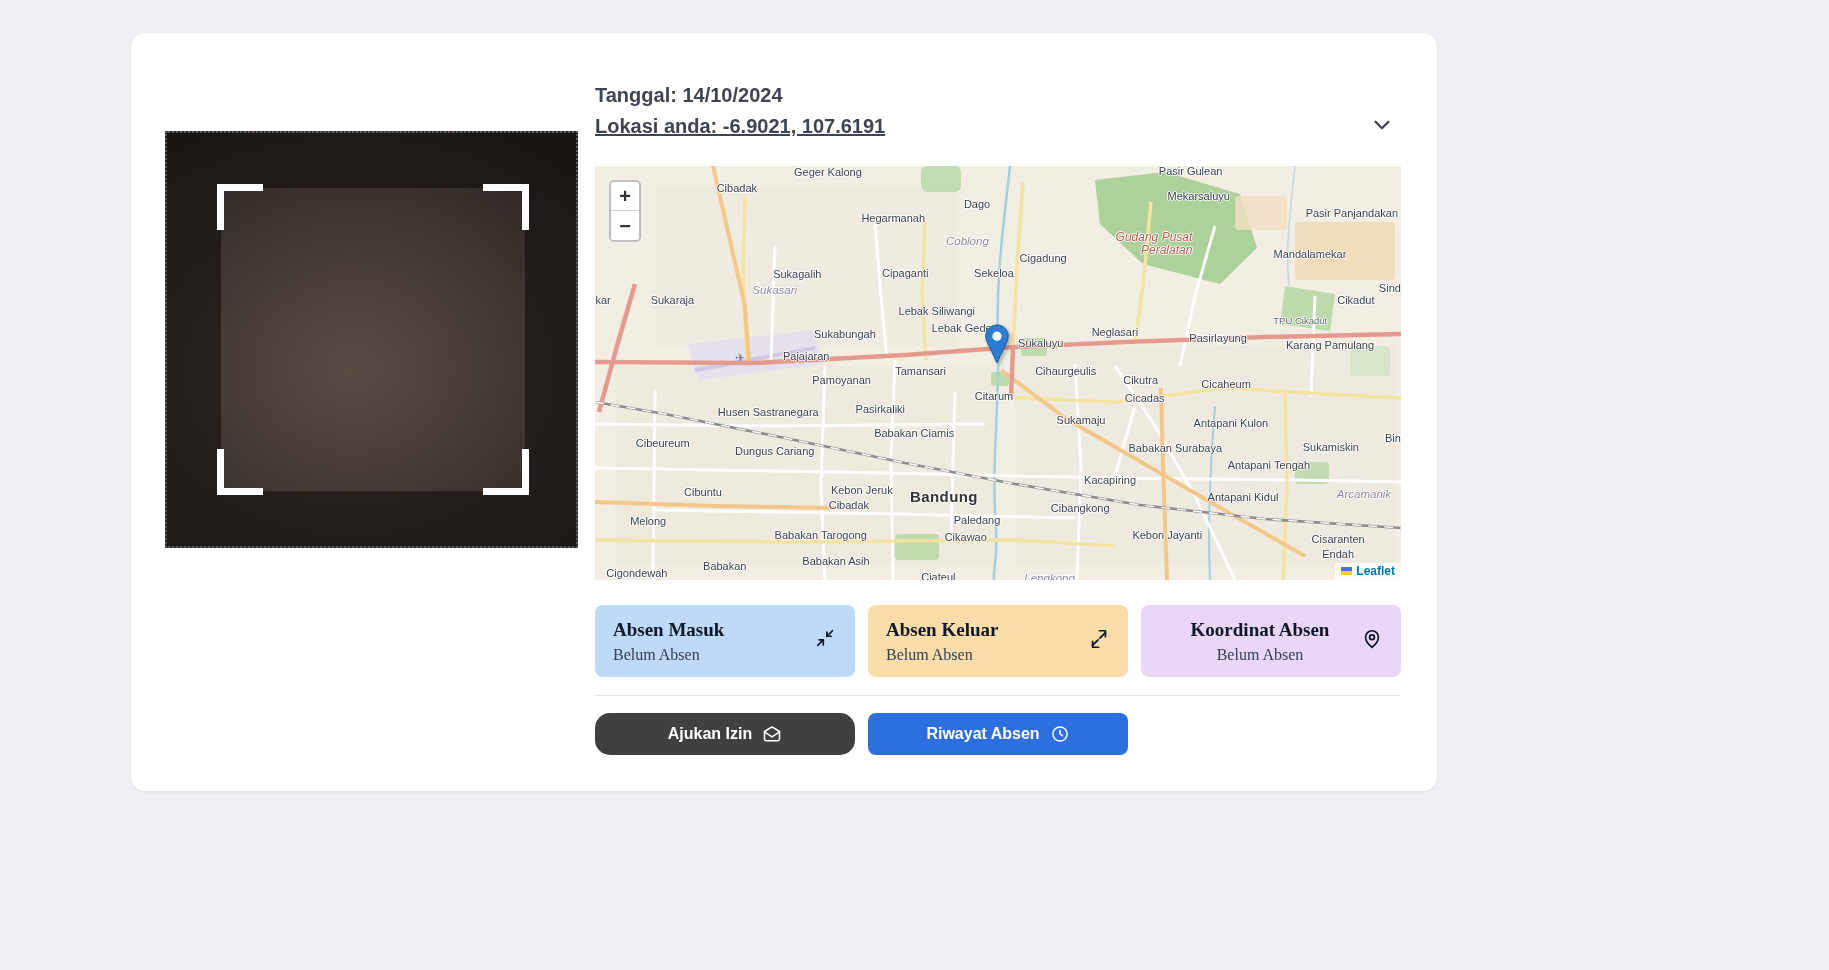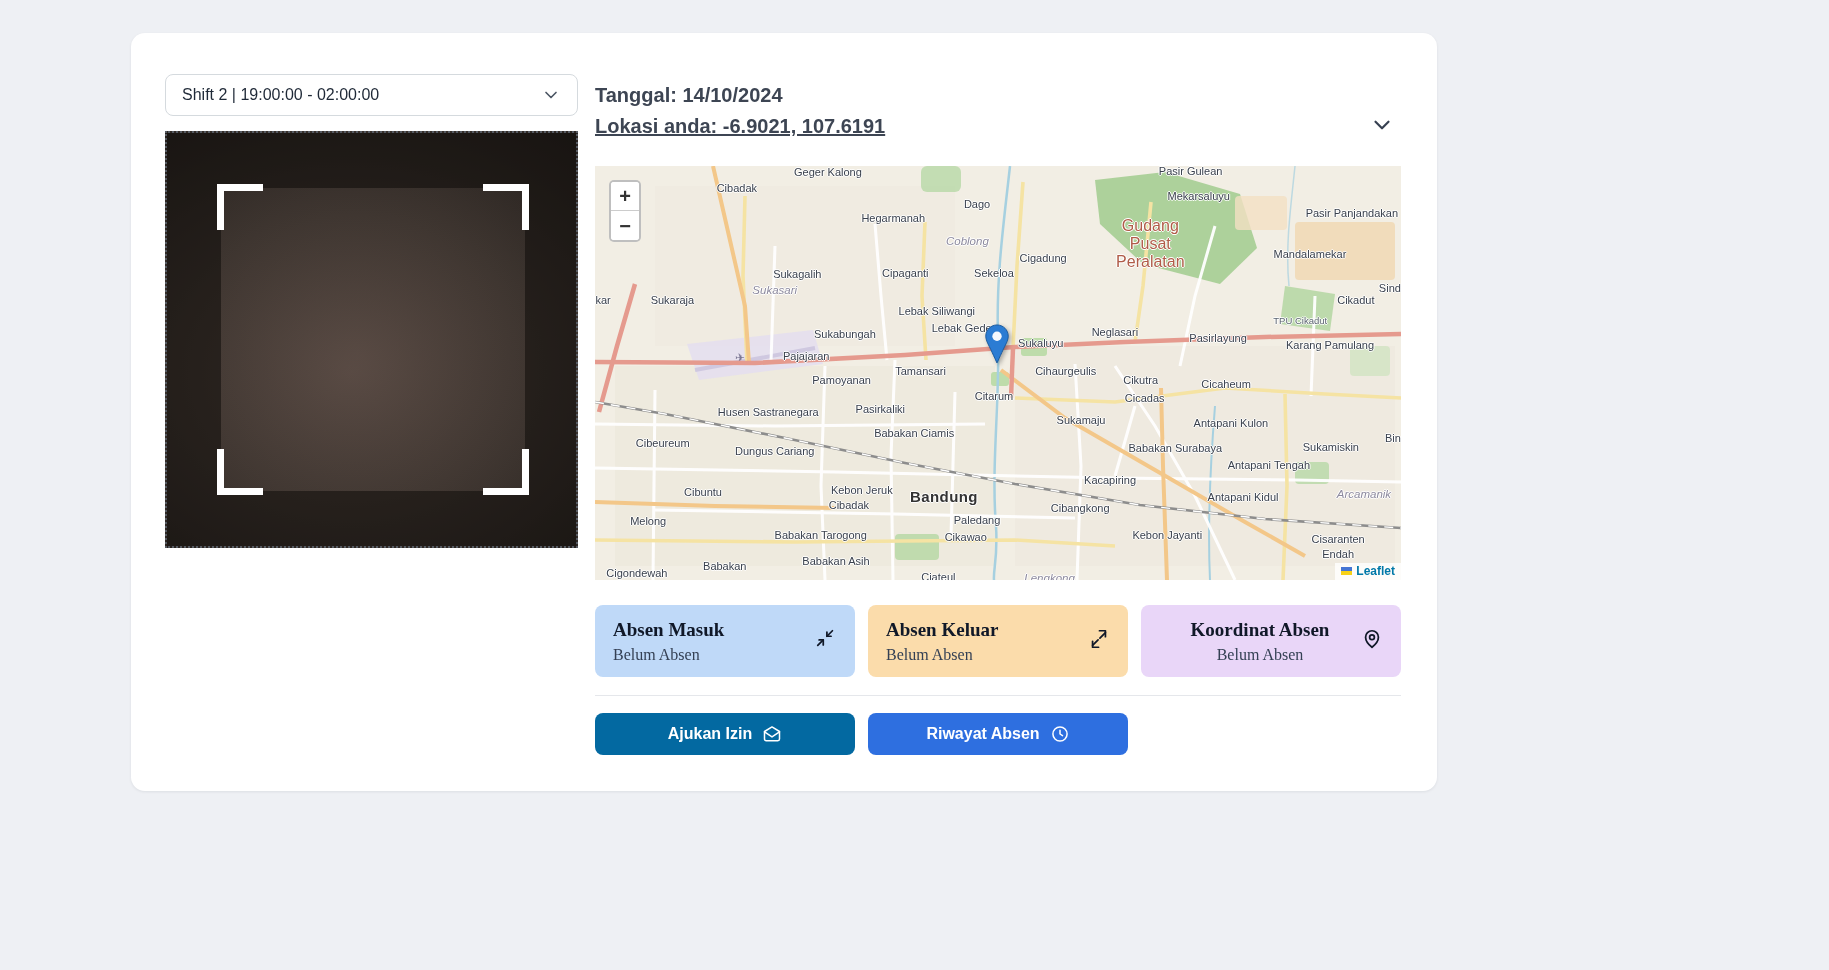--- a/index.html
+++ b/index.html
@@ -37,22 +37,22 @@
   
   .map { position:absolute; left:464px; top:133px; width:806px; height:414px;
          background:#f2eee4; overflow:hidden; cursor:grab; }
   .map-svg { position:absolute; inset:0; width:100%; height:100%; }
   .map-labels { position:absolute; inset:0; pointer-events:none; }
   .map-label { position:absolute; transform:translate(-50%,-50%); font-size:11px; color:#3a414d;
                white-space:nowrap; pointer-events:none;
                text-shadow:0 1px 0 #fff,0 -1px 0 #fff,1px 0 0 #fff,-1px 0 0 #fff; }
   .map-label.d { font-style:italic; color:#8d8a9e; font-size:11.5px; }
   .map-label.c { font-size:15px; font-weight:700; color:#333; letter-spacing:.4px; }
-  .map-label.p { color:#b05c48; font-size:16px; white-space:normal;
-                 width:84px; text-align:center; line-height:1.15; }
+  .map-label.p { font-style:italic; color:#b05c48; font-size:12px; white-space:normal;
+                 width:84px; text-align:right; line-height:1.15; }
   .map-label.s { font-size:9.5px; color:#5b6470; }
   .marker { position:absolute; left:49.9%; top:48.8%; transform:translate(-50%,-100%);
             filter:drop-shadow(2px 2px 2px rgba(0,0,0,0.3)); }
   .zoom { position:absolute; left:14px; top:14px; width:32px; border:2px solid rgba(0,0,0,0.25);
           border-radius:5px; overflow:hidden; background:#fff; z-index:5; }
   .zoom button { display:block; width:100%; height:29px; background:#fff; border:none;
                  font-size:20px; font-weight:700; color:#333; cursor:pointer; line-height:1; }
   .zoom button:first-child { border-bottom:1px solid #ccc; }
   .attrib { position:absolute; right:0; bottom:0; background:rgba(255,255,255,0.8);
             font-size:12px; padding:1px 6px 2px; display:flex; align-items:center; gap:4px; z-index:5; }
@@ -72,36 +72,28 @@
   .sc-purple .sc-title, .sc-purple .sc-value { text-align:center; }
   .sc-icon { color:#101828; flex:0 0 auto; }
 
   .divider { position:absolute; left:464px; top:662px; width:806px; height:1px; background:#e5e7eb; }
 
   
   .btn-row { position:absolute; left:464px; top:680px; width:806px; display:flex; gap:13px; }
   .btn { width:260px; height:42px; border:none; border-radius:8px; cursor:pointer;
          display:flex; align-items:center; justify-content:center; gap:10px;
          font-family:"Liberation Sans", sans-serif; font-size:16px; font-weight:700; color:#fff; }
-  .btn-orange { background:#0369a1; }
+  .btn-orange { background:#404040;border-radius:15px; }
   .btn-blue   { background:#2e6fe0; }
 </style>
 </head>
 <body>
 
 <div class="card">
 
-  <div class="dropdown">
-    <span>Shift 2 | 19:00:00 - 02:00:00</span>
-    <span style="display:flex;">
-      <svg width="20" height="20" viewBox="0 0 24 24" fill="none" stroke="#4b5563" stroke-width="2" stroke-linecap="round" stroke-linejoin="round">
-          <polyline points="6 9 12 15 18 9"></polyline>
-        </svg>
-    </span>
-  </div>
 
   <div class="camera">
     <div class="cam-frame">
       <div class="bk tl"></div>
       <div class="bk tr"></div>
       <div class="bk bl"></div>
       <div class="bk br"></div>
     </div>
   </div>
 

